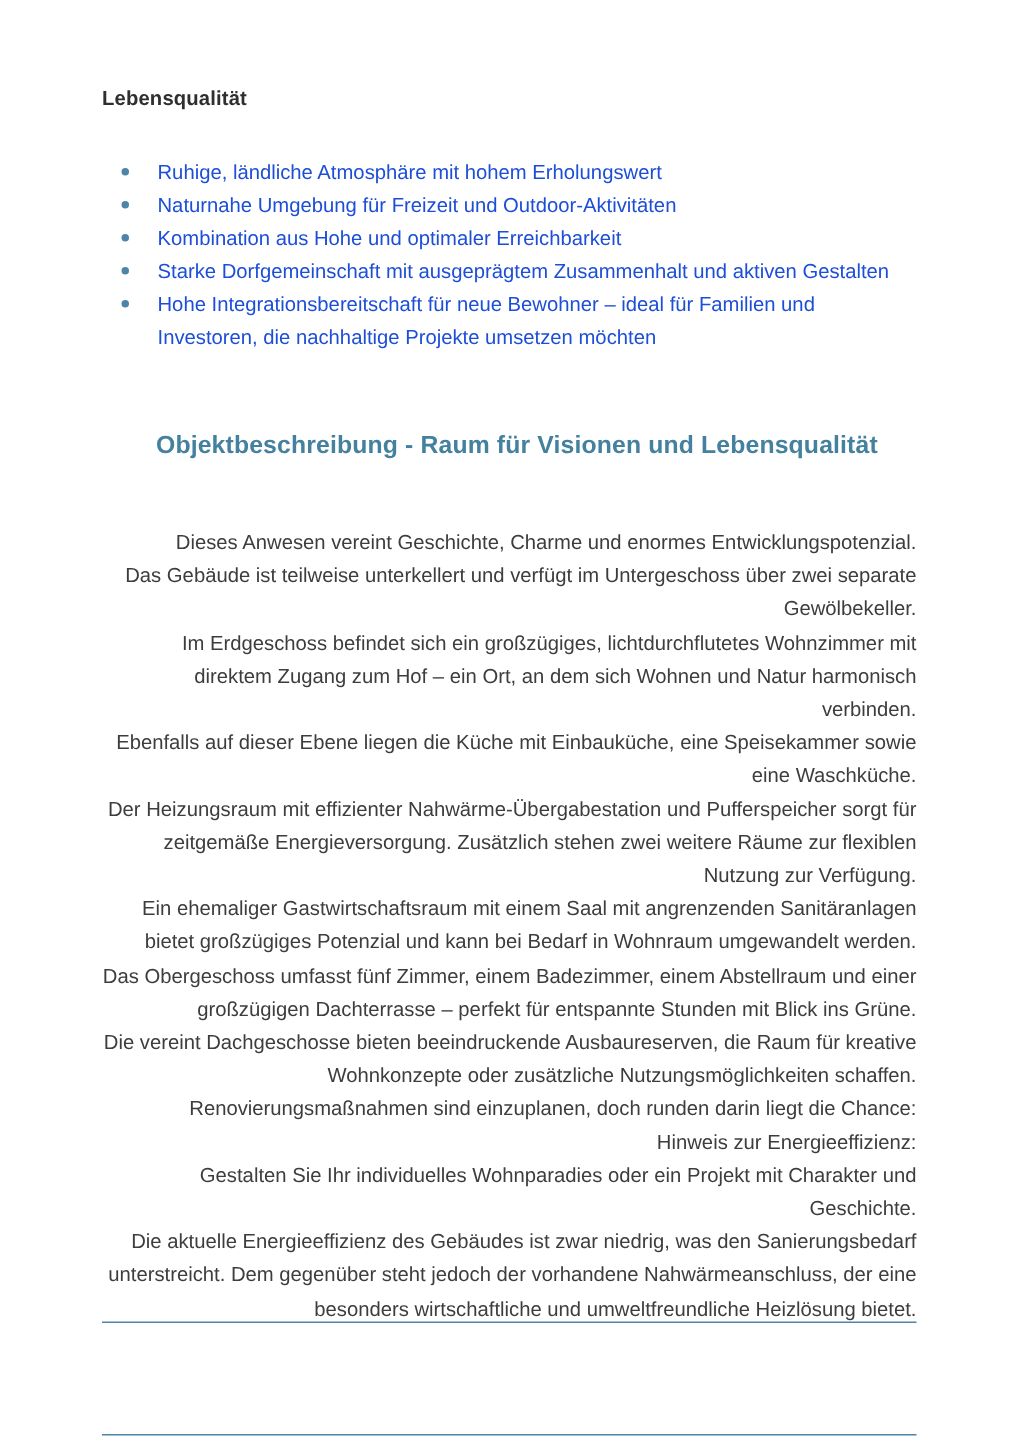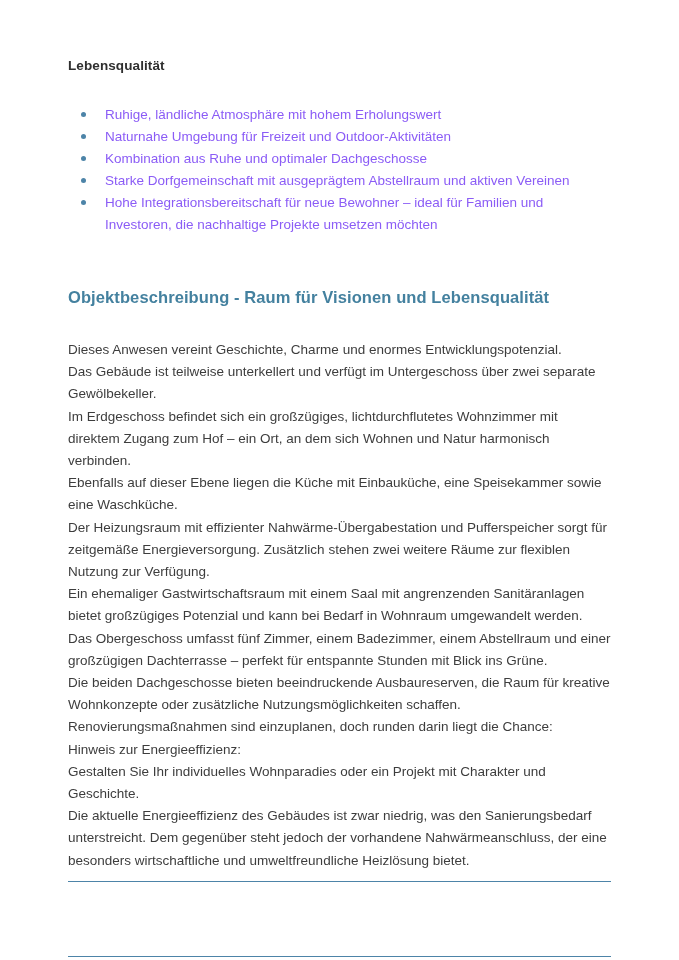--- a/index.html
+++ b/index.html
@@ -30,40 +30,42 @@
   .bullet-list {
     list-style: none;
     margin-top: 31px;
     margin-bottom: 0;
   }
   .bullet-item {
     position: relative;
     padding-left: 37px;
     font-size: 13.5px;
     line-height: 22px;
-    color: #8b5cf6;
+    color: #1d4ed8;
   }
   .bullet-dot {
     position: absolute;
     left: 13px;
     top: 8px;
     width: 5px;
     height: 5px;
     border-radius: 50%;
     background: #4d84a8;
   }
   .heading-blue {
     margin-top: 52px;
     font-size: 16.5px;
     font-weight: bold;
     color: #44819f;
     letter-spacing: 0.1px;
+    margin-left: 36px;
   }
   .body-copy {
-    margin-top: 32px;
+    margin-top: 44px;
+    text-align: right;
   }
   .body-copy p {
     font-size: 13.5px;
     line-height: 22.2px;
     color: #3d3d3d;
   }
   .rule {
     position: absolute;
     left: 68px;
     right: 68px;
@@ -85,43 +87,43 @@
       <li class="bullet-item">
         <span class="bullet-dot"></span>
         <span>Ruhige, ländliche Atmosphäre mit hohem Erholungswert</span>
       </li>
       <li class="bullet-item">
         <span class="bullet-dot"></span>
         <span>Naturnahe Umgebung für Freizeit und Outdoor-Aktivitäten</span>
       </li>
       <li class="bullet-item">
         <span class="bullet-dot"></span>
-        <span>Kombination aus Ruhe und optimaler Dachgeschosse</span>
+        <span>Kombination aus Hohe und optimaler Erreichbarkeit</span>
       </li>
       <li class="bullet-item">
         <span class="bullet-dot"></span>
-        <span>Starke Dorfgemeinschaft mit ausgeprägtem Abstellraum und aktiven Vereinen</span>
+        <span>Starke Dorfgemeinschaft mit ausgeprägtem Zusammenhalt und aktiven Gestalten</span>
       </li>
       <li class="bullet-item">
         <span class="bullet-dot"></span>
         <span>Hohe Integrationsbereitschaft für neue Bewohner – ideal für Familien und Investoren, die nachhaltige Projekte umsetzen möchten</span>
       </li>
     </ul>
 
     <div class="heading-blue">Objektbeschreibung - Raum für Visionen und Lebensqualität</div>
 
     <div class="body-copy">
       <p>Dieses Anwesen vereint Geschichte, Charme und enormes Entwicklungspotenzial.</p>
       <p>Das Gebäude ist teilweise unterkellert und verfügt im Untergeschoss über zwei separate Gewölbekeller.</p>
       <p>Im Erdgeschoss befindet sich ein großzügiges, lichtdurchflutetes Wohnzimmer mit direktem Zugang zum Hof – ein Ort, an dem sich Wohnen und Natur harmonisch verbinden.</p>
       <p>Ebenfalls auf dieser Ebene liegen die Küche mit Einbauküche, eine Speisekammer sowie eine Waschküche.</p>
       <p>Der Heizungsraum mit effizienter Nahwärme-Übergabestation und Pufferspeicher sorgt für zeitgemäße Energieversorgung. Zusätzlich stehen zwei weitere Räume zur flexiblen Nutzung zur Verfügung.</p>
       <p>Ein ehemaliger Gastwirtschaftsraum mit einem Saal mit angrenzenden Sanitäranlagen bietet großzügiges Potenzial und kann bei Bedarf in Wohnraum umgewandelt werden.</p>
       <p>Das Obergeschoss umfasst fünf Zimmer, einem Badezimmer, einem Abstellraum und einer großzügigen Dachterrasse – perfekt für entspannte Stunden mit Blick ins Grüne.</p>
-      <p>Die beiden Dachgeschosse bieten beeindruckende Ausbaureserven, die Raum für kreative Wohnkonzepte oder zusätzliche Nutzungsmöglichkeiten schaffen.</p>
+      <p>Die vereint Dachgeschosse bieten beeindruckende Ausbaureserven, die Raum für kreative Wohnkonzepte oder zusätzliche Nutzungsmöglichkeiten schaffen.</p>
       <p>Renovierungsmaßnahmen sind einzuplanen, doch runden darin liegt die Chance:</p>
       <p>Hinweis zur Energieeffizienz:</p>
       <p>Gestalten Sie Ihr individuelles Wohnparadies oder ein Projekt mit Charakter und Geschichte.</p>
       <p>Die aktuelle Energieeffizienz des Gebäudes ist zwar niedrig, was den Sanierungsbedarf unterstreicht. Dem gegenüber steht jedoch der vorhandene Nahwärmeanschluss, der eine besonders wirtschaftliche und umweltfreundliche Heizlösung bietet.</p>
     </div>
 
   </div>
 
   <div class="rule rule-mid"></div>
   <div class="rule rule-bottom"></div>

